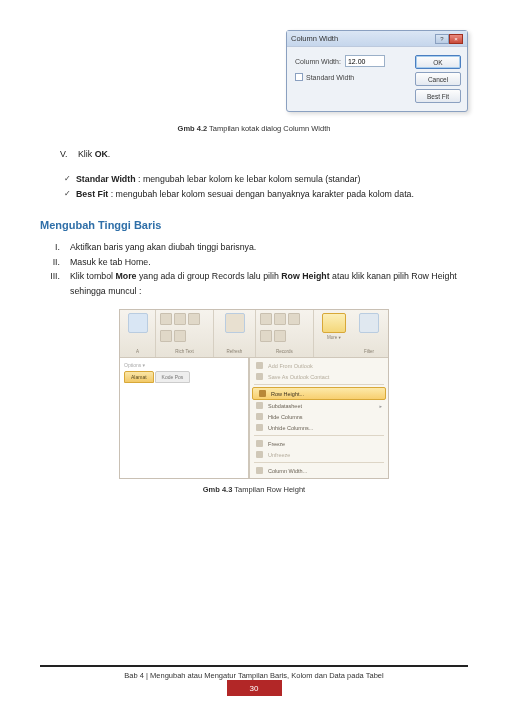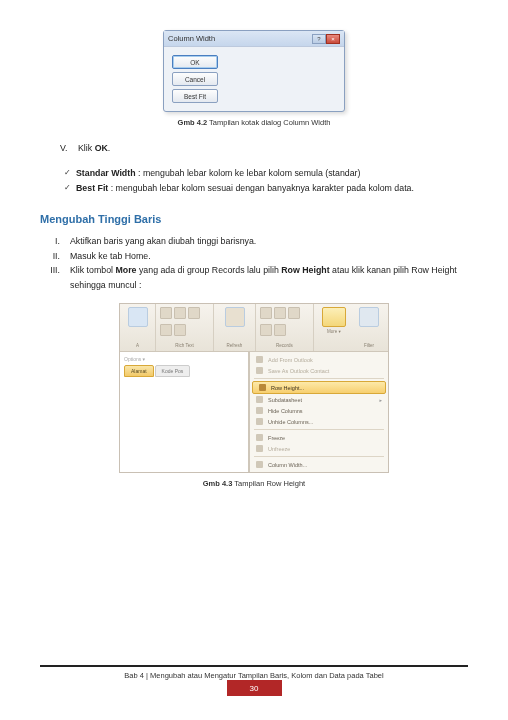--- a/index.html
+++ b/index.html
@@ -6,21 +6,21 @@
   body {
     width: 508px;
     height: 720px;
     background: #fff;
     font-family: 'Trebuchet MS', 'Segoe UI', Arial, sans-serif;
     font-size: 9px;
     color: #222;
     padding: 30px 40px 0 40px;
     position: relative;
   }
-  .dialog-wrap { display: flex; justify-content: center; margin-bottom: 6px; }
+  .dialog-wrap { display: flex; justify-content: flex-end; margin-bottom: 12px; }
   .dialog {
     width: 182px;
     border: 1px solid #8aa0c0;
     border-radius: 3px;
     background: #eef2f7;
     box-shadow: 2px 2px 4px rgba(0,0,0,0.15);
   }
   .dialog-titlebar {
     height: 16px;
     background: linear-gradient(#dbe6f4, #c5d6ec);
@@ -182,20 +182,30 @@
 <div class="dialog-wrap">
   <div class="dialog">
     <div class="dialog-titlebar">
       <span class="dialog-title">Column Width</span>
       <div class="win-btns">
         <div class="win-btn">?</div>
         <div class="win-btn close">×</div>
       </div>
     </div>
     <div class="dialog-body">
+      <div class="dlg-left">
+        <div class="dlg-row">
+          <span class="dlg-label">Column Width:</span>
+          <input class="dlg-input" value="12.00" style="">
+        </div>
+        <div class="dlg-check">
+          <span class="chkbox"></span>
+          <span>Standard Width</span>
+        </div>
+      </div>
       <div class="dlg-right">
         <div class="dlg-btn default">OK</div>
         <div class="dlg-btn">Cancel</div>
         <div class="dlg-btn">Best Fit</div>
       </div>
     </div>
   </div>
 </div>
 
 <div class="caption">

